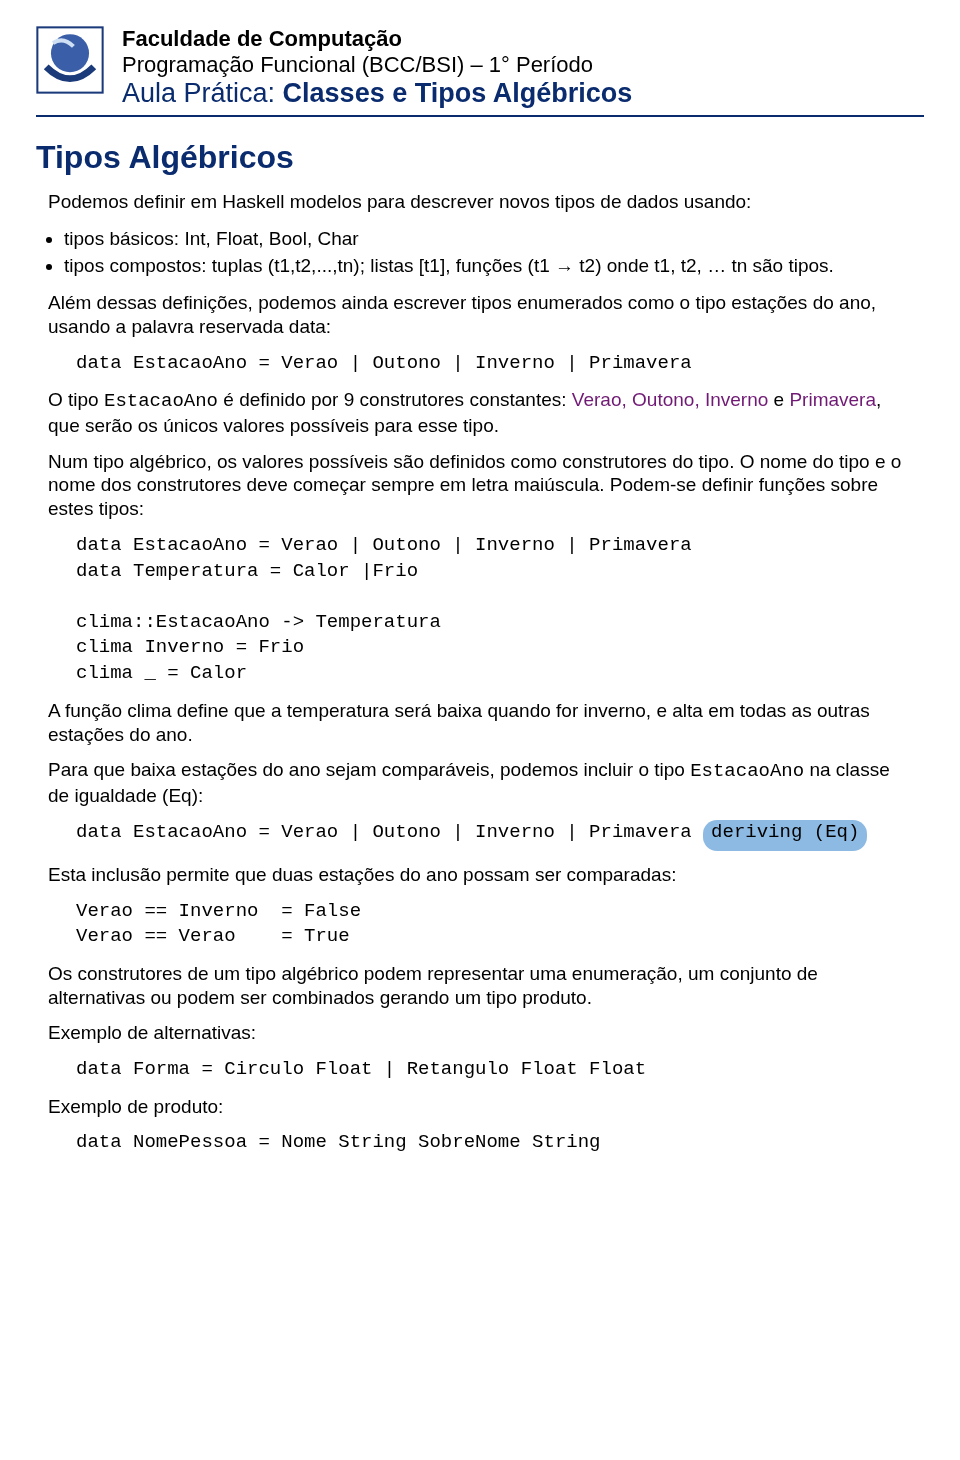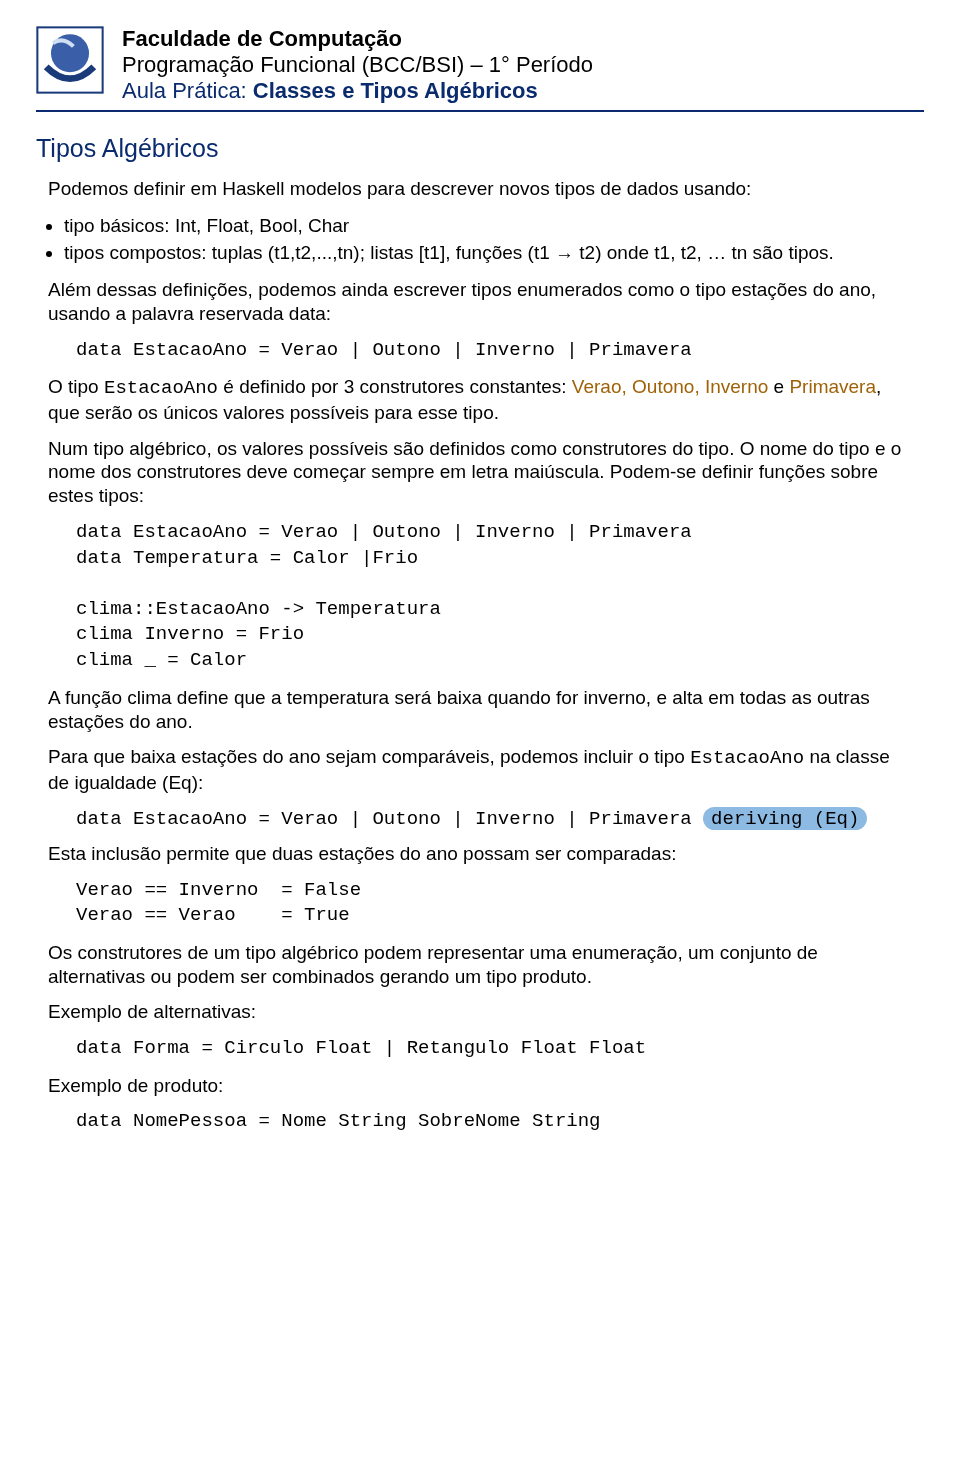--- a/index.html
+++ b/index.html
@@ -33,42 +33,42 @@
   .hline1 {
     font-size: 22px;
     font-weight: bold;
     color: #000;
   }
   .hline2 {
     font-size: 22px;
     color: #000;
   }
   .hline3 {
-    font-size: 22px;
+    font-size: 27px;
     font-weight: bold;
     color: #0a2b6e;
   }
   .hline3 .thin { font-weight: normal; }
   h2.section-title {
     color: #0a2b6e;
-    font-size: 25px;
+    font-size: 32px;
     margin: 18px 0 14px 0;
-    font-weight: normal;
+    font-weight: bold;
   }
   p { font-size: 19px; line-height: 1.25; margin: 12px 12px; }
   ul { margin: 6px 0 10px 28px; padding: 0; }
   li { font-size: 19px; line-height: 1.35; margin: 2px 0; }
   .code-block { font-family: "Courier New", monospace; font-size: 19px; white-space: pre; margin: 10px 0 10px 40px; line-height: 1.35; }
   .code-inline { font-family: "Courier New", monospace; }
-  .red { color: #a16207; }
+  .red { color: #701a75; }
   .ital { }
   .hl {
     background: #8dbae3;
     border-radius: 14px;
-    padding: 1px 8px 0 8px;
+    padding: 1px 8px 8px 8px;
     display: inline-block;
   }
   .deriving-line { font-family: "Courier New", monospace; font-size: 19px; margin: 10px 0 10px 40px; }
 </style>
 </head>
 <body>
 
 <div class="page">
 
   <div class="header">
@@ -85,32 +85,32 @@
         <span class="thin">Aula Prática:</span><span> Classes e Tipos Algébricos</span>
       </div>
     </div>
   </div>
 
   <h2 class="section-title">Tipos Algébricos</h2>
 
   <p>Podemos definir em Haskell modelos para descrever novos tipos de dados usando:</p>
 
   <ul>
-    <li>tipo básicos: Int, Float, Bool, Char</li>
+    <li>tipos básicos: Int, Float, Bool, Char</li>
     <li>tipos compostos: tuplas (t1,t2,...,tn); listas [t1], funções (t1 → t2) onde t1, t2, … tn são tipos.</li>
   </ul>
 
   <p>
     <span>Além dessas definições, podemos ainda escrever tipos enumerados como o tipo </span><span class="ital">estações do ano</span><span>, usando a palavra reservada </span><span class="ital">data</span><span>:</span>
   </p>
 
   <div class="code-block">data EstacaoAno = Verao | Outono | Inverno | Primavera</div>
 
   <p>
-    <span>O tipo </span><span class="code-inline">EstacaoAno</span><span> é definido por 3 construtores constantes: </span><span class="red">Verao, Outono, Inverno</span><span> e </span><span class="red">Primavera</span><span>, que serão os únicos valores possíveis para esse tipo.</span>
+    <span>O tipo </span><span class="code-inline">EstacaoAno</span><span> é definido por 9 construtores constantes: </span><span class="red">Verao, Outono, Inverno</span><span> e </span><span class="red">Primavera</span><span>, que serão os únicos valores possíveis para esse tipo.</span>
   </p>
 
   <p>Num tipo algébrico, os valores possíveis são definidos como construtores do tipo. O nome do tipo e o nome dos construtores deve começar sempre em letra maiúscula. Podem-se definir funções sobre estes tipos:</p>
 
   <div class="code-block">data EstacaoAno = Verao | Outono | Inverno | Primavera
 data Temperatura = Calor |Frio
 
 clima::EstacaoAno -&gt; Temperatura
 clima Inverno = Frio
 clima _ = Calor</div>

